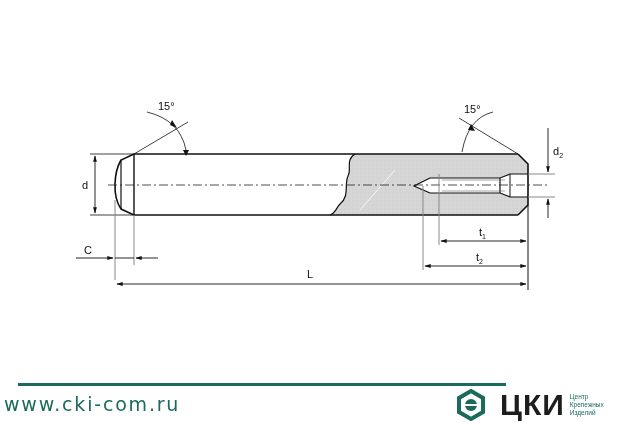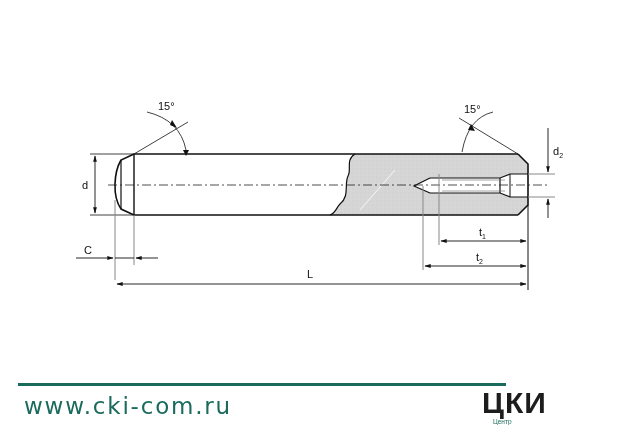--- a/index.html
+++ b/index.html
@@ -1,22 +1,22 @@
 <!DOCTYPE html>
 <html><head>
   <meta charset="utf-8">
   <style>
     html, body { margin: 0; padding: 0; background: #ffffff; }
     body { width: 639px; height: 425px; position: relative; overflow: hidden; font-family: "Liberation Sans", sans-serif; }
     #drawing { position: absolute; left: 0; top: 0; width: 639px; height: 360px; }
     .lbl { font-family: "Liberation Sans", sans-serif; font-size: 11px; fill: #111; }
     .sub { font-size: 7px; }
     #footer-rule { position: absolute; left: 18px; top: 383px; width: 488px; height: 3px; background: #1a6b5c; }
-    #site-url { position: absolute; left: 24px; top: 393px; font-family: "DejaVu Sans", sans-serif; font-size: 23px; letter-spacing: 1.8px; color: #1a6b5c; }
-    #brand { position: absolute; left: 468px; top: 388px; height: 34px; display: flex; align-items: center; flex-direction: column; }
+    #site-url { position: absolute; left: 4px; top: 393px; font-family: "DejaVu Sans", sans-serif; font-size: 19px; letter-spacing: 1.8px; color: #1a6b5c; }
+    #brand { position: absolute; left: 456px; top: 388px; height: 34px; display: flex; align-items: center; }
     #brand-logo { width: 30px; height: 32px; }
     #brand-name { margin-left: 14px; font-family: "Liberation Sans", sans-serif; font-weight: bold; font-size: 30px; letter-spacing: 1px; color: #1d1d1d; line-height: 30px; }
     #brand-tagline { margin-left: 5px; display: flex; flex-direction: column; font-family: "Liberation Sans", sans-serif; font-size: 6.5px; line-height: 8px; color: #1a6b5c; }
   </style>
 </head>
 <body>
 
 <svg id="drawing" viewBox="0 0 639 360" xmlns="http://www.w3.org/2000/svg">
   <defs>
     <marker id="arr" viewBox="0 0 10 10" refX="9" refY="5" markerWidth="7" markerHeight="7" orient="auto-start-reverse">

